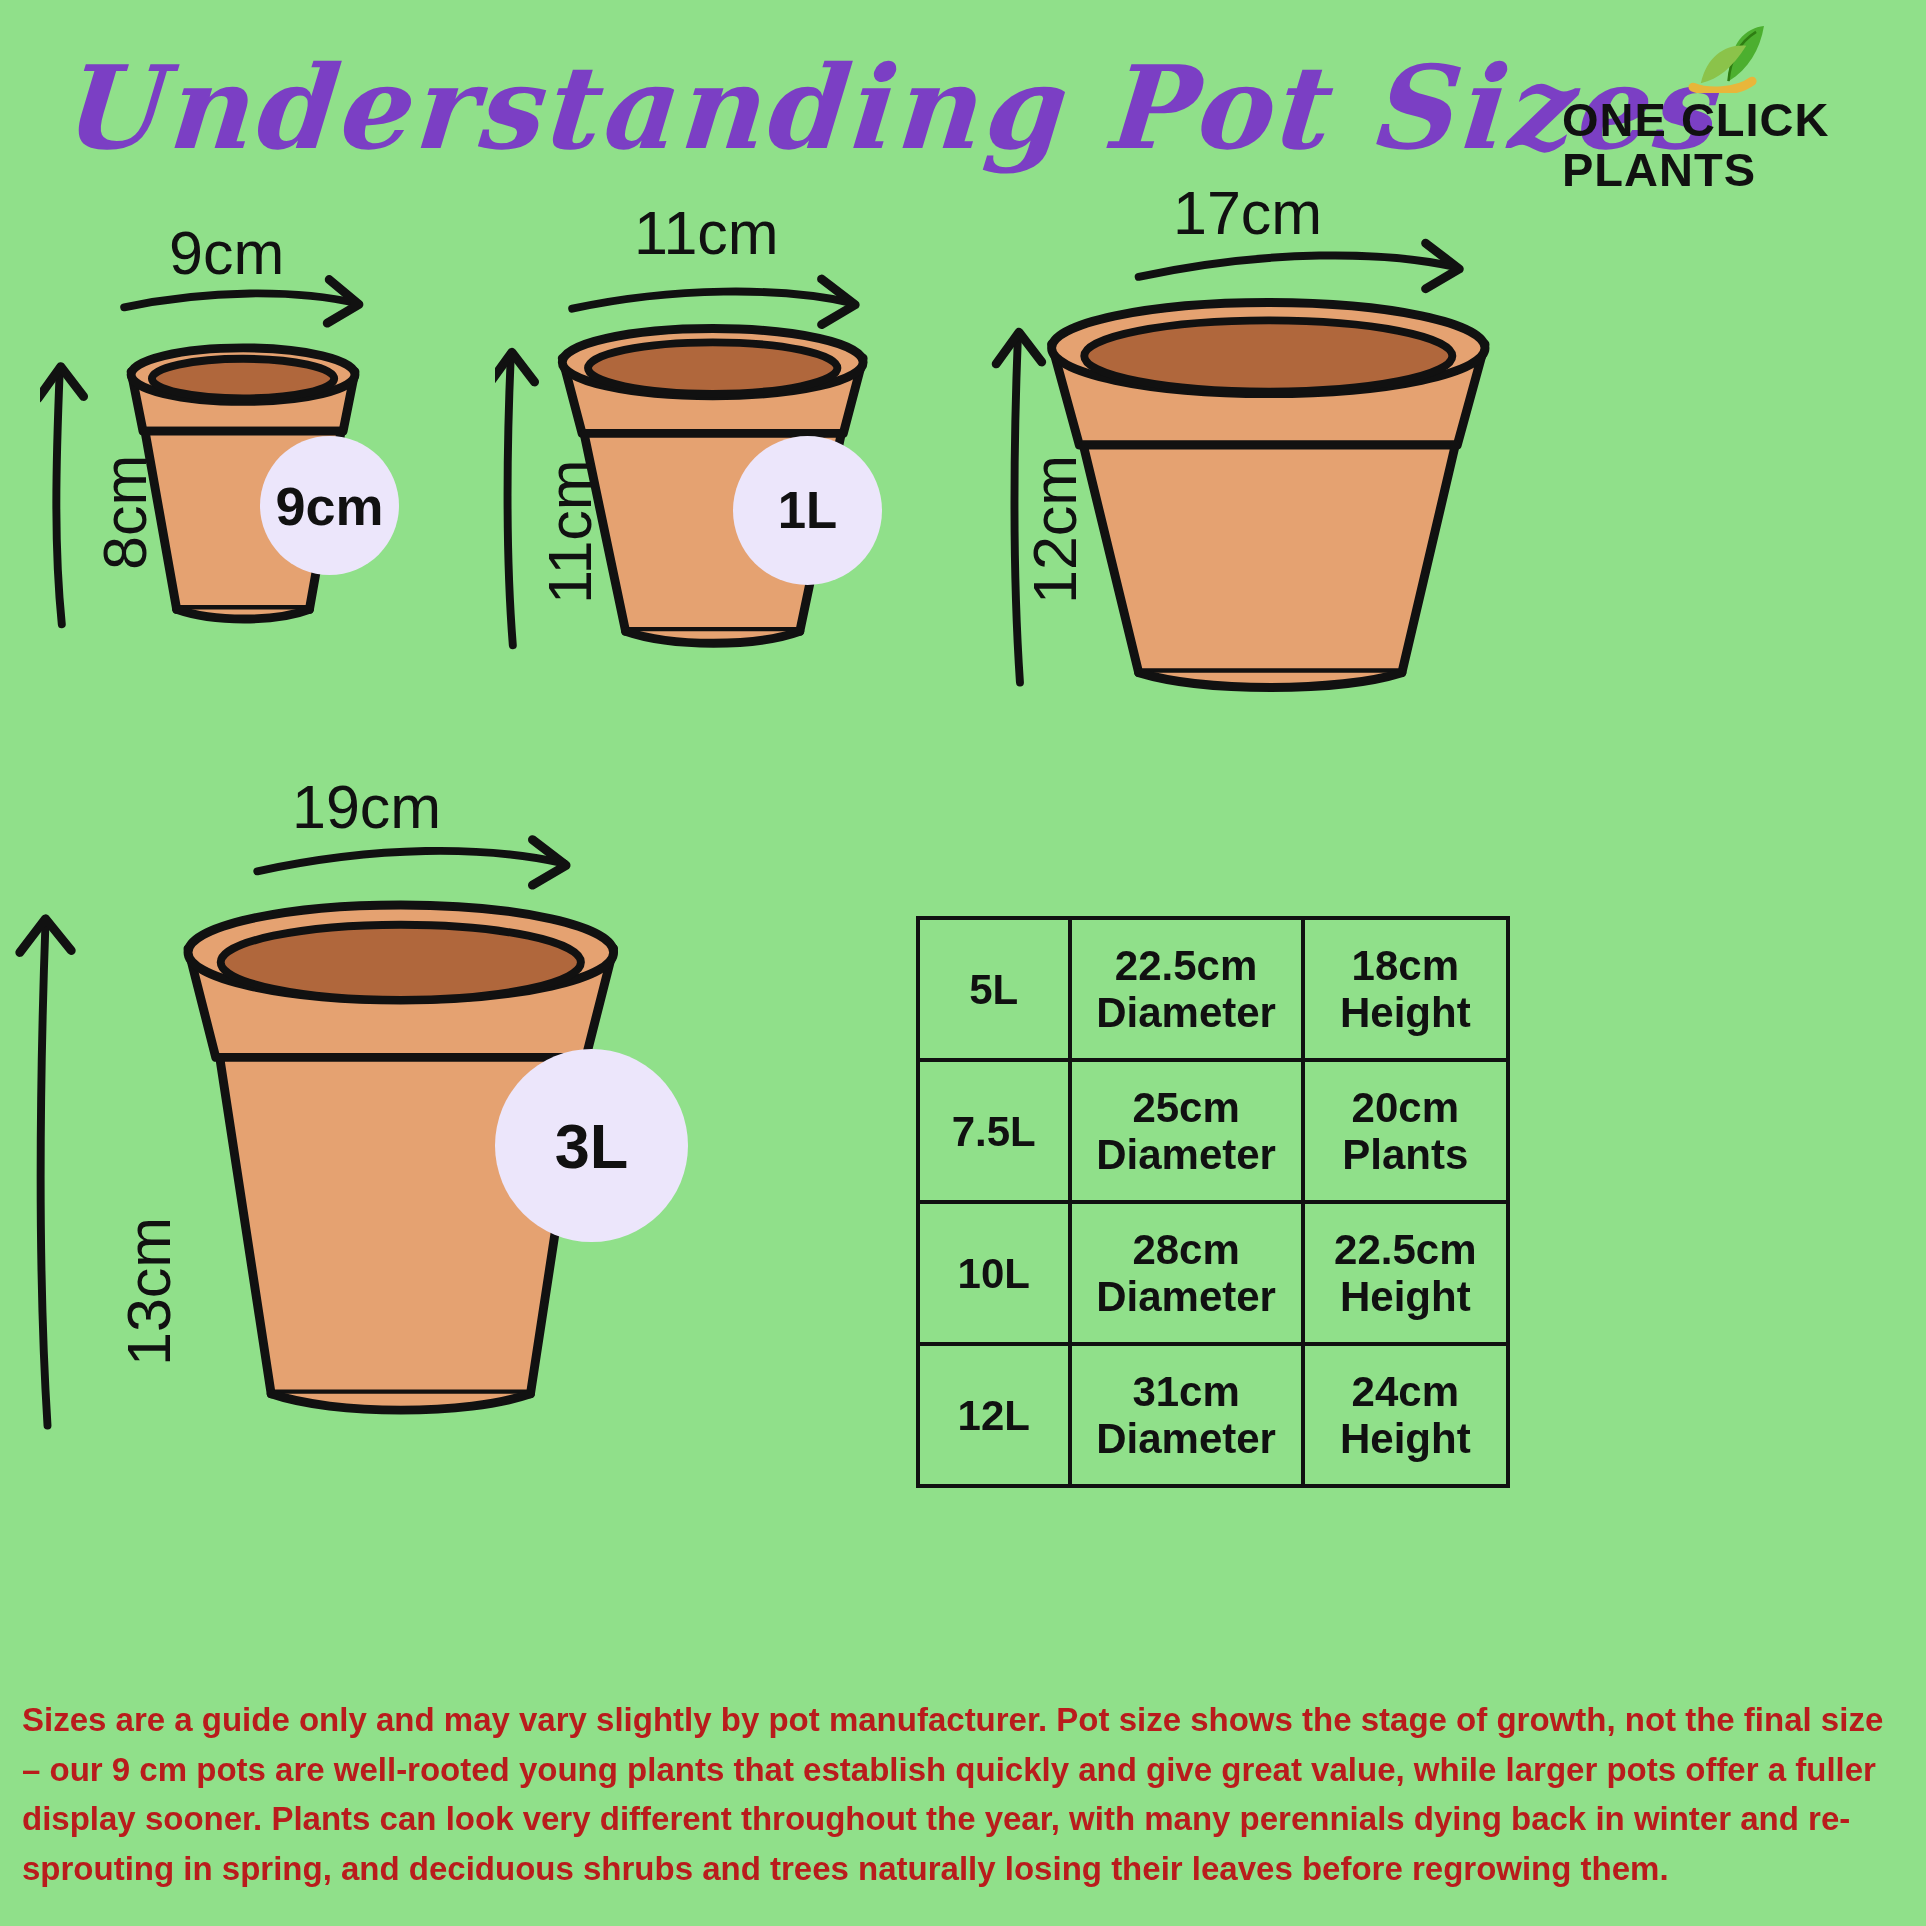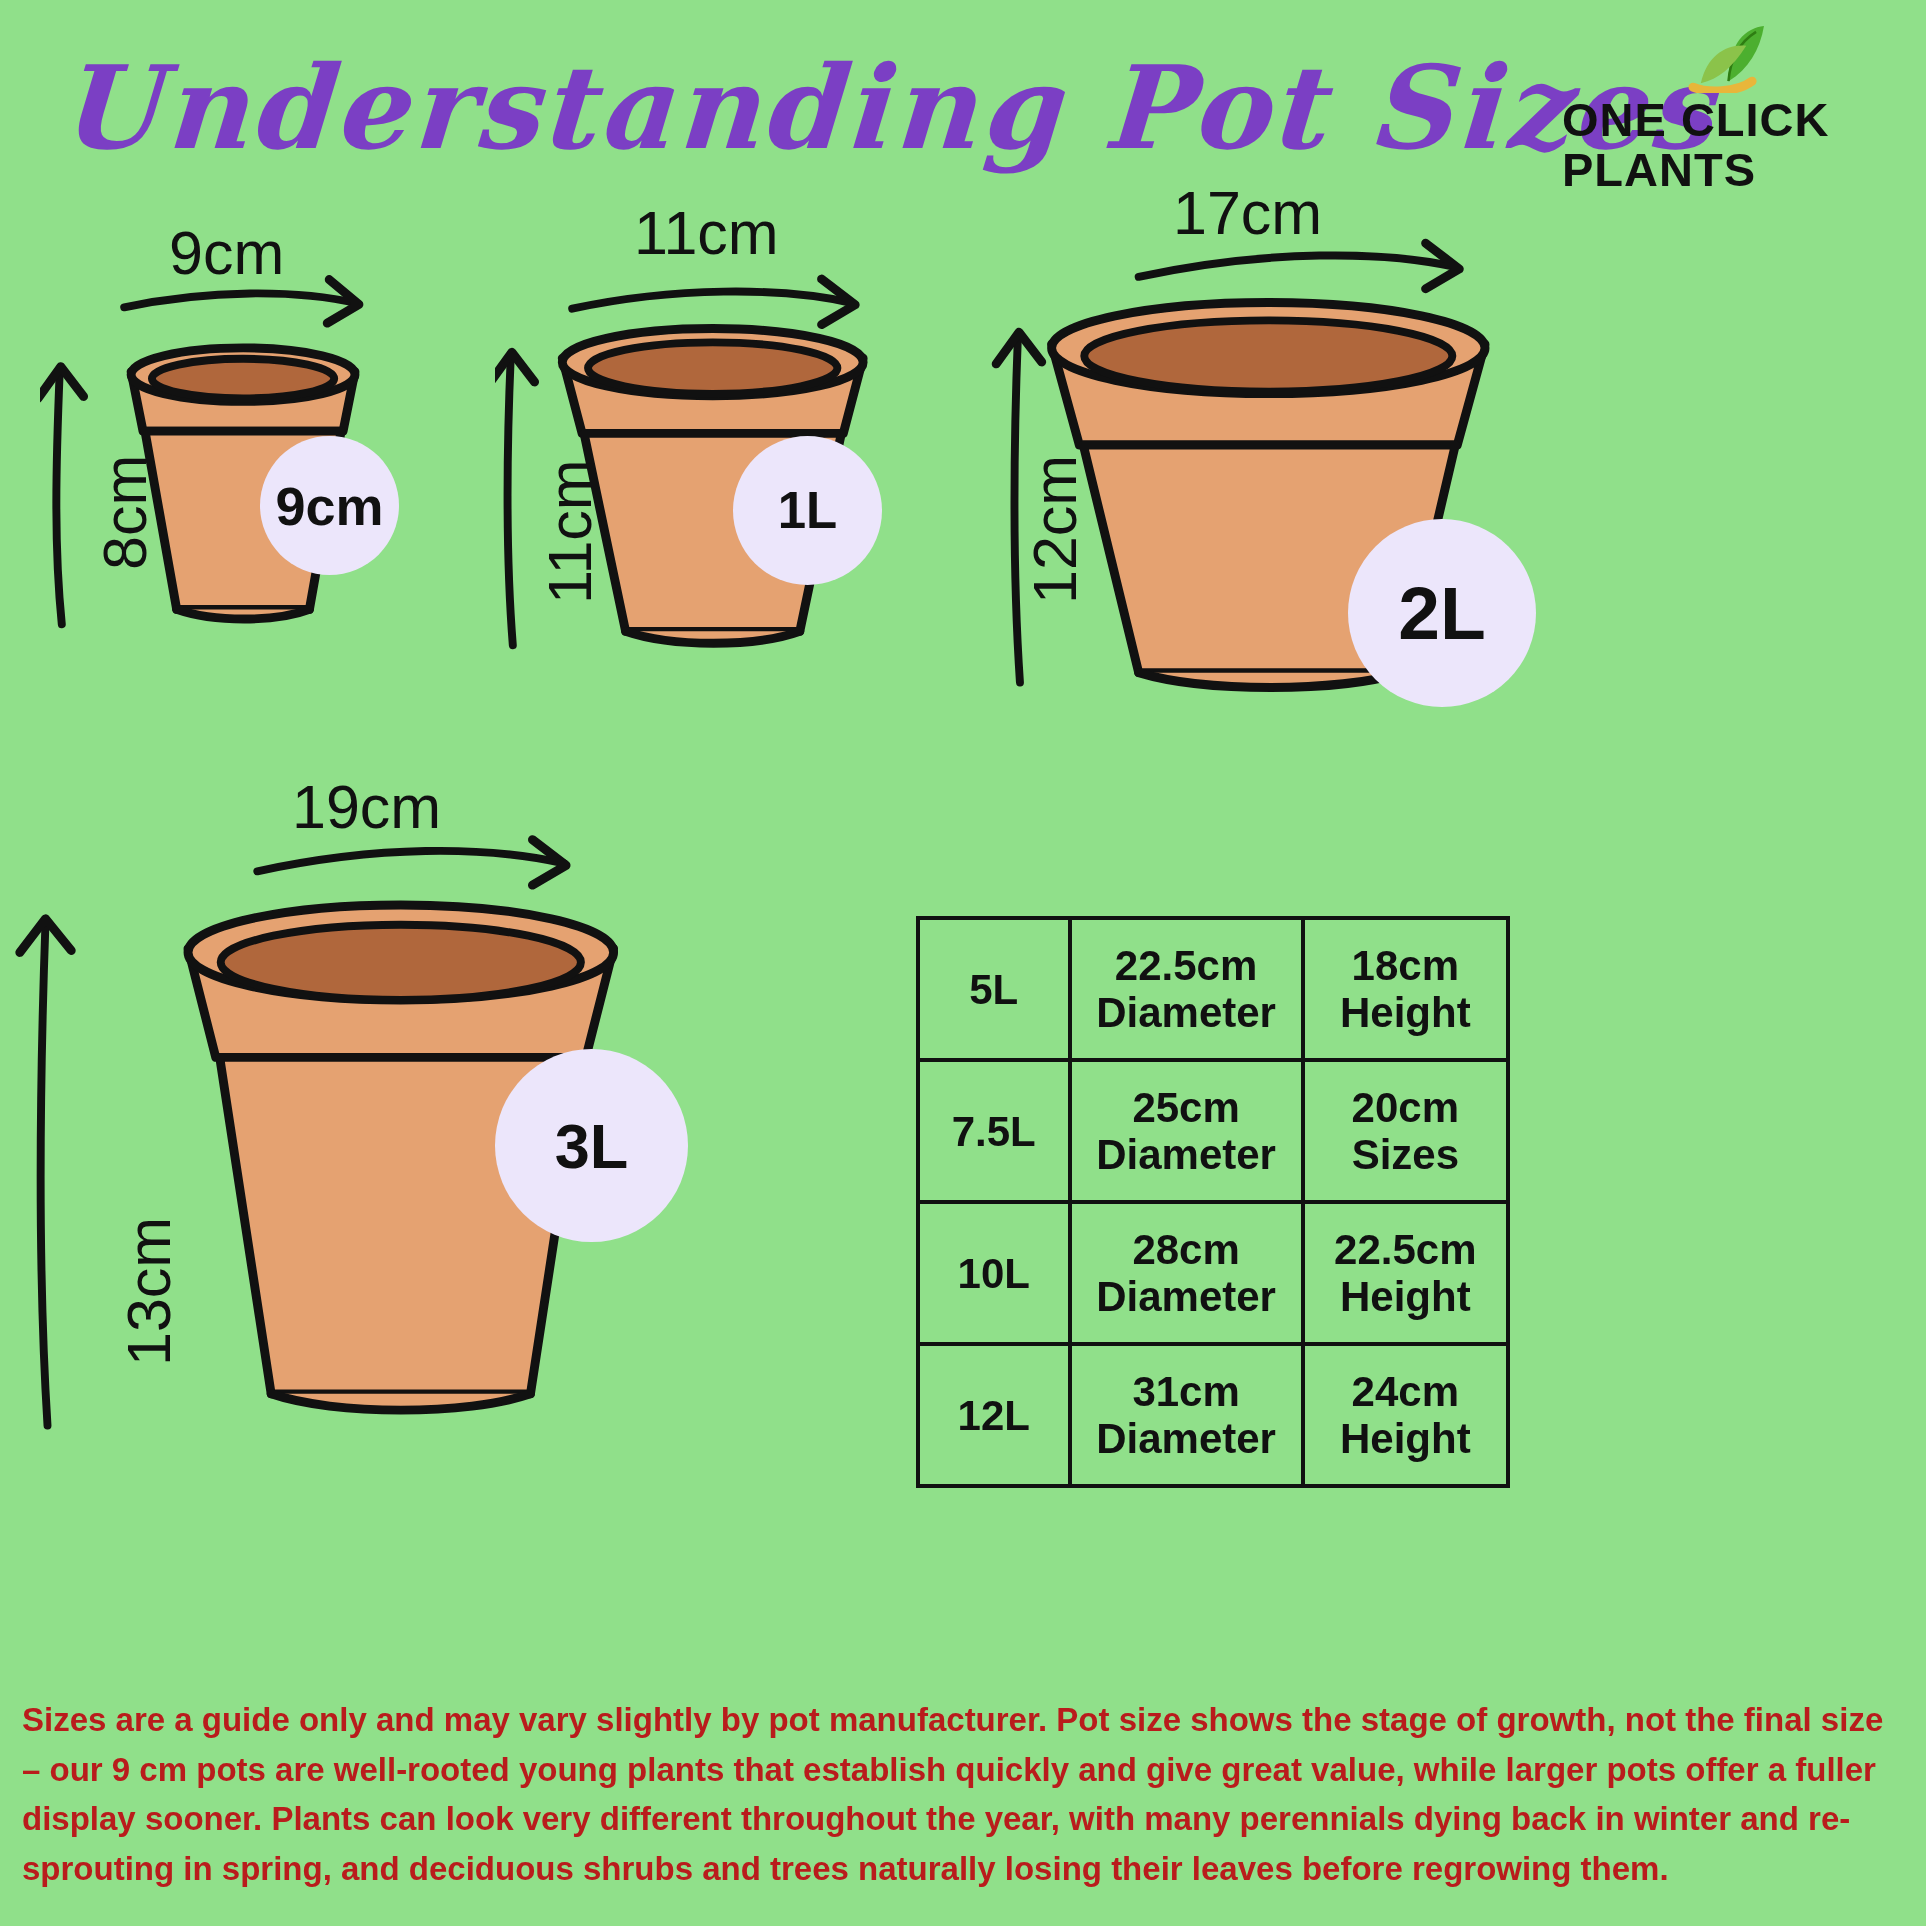--- a/index.html
+++ b/index.html
@@ -183,21 +183,20 @@
       <path d="M150 110 C280 82, 400 84, 470 100" stroke="#111" stroke-width="8" fill="none" stroke-linecap="round"></path>
       <path d="M440 76 L474 102 L440 122" stroke="#111" stroke-width="9" fill="none" stroke-linecap="round" stroke-linejoin="round"></path>
       <path d="M30 520 C22 400, 24 270, 28 168" stroke="#111" stroke-width="8" fill="none" stroke-linecap="round"></path>
       <path d="M6 198 L29 166 L52 196" stroke="#111" stroke-width="9" fill="none" stroke-linecap="round" stroke-linejoin="round"></path>
       <path d="M62 178 L500 178 L472 280 L90 280 Z" fill="#e5a271" stroke="#111" stroke-width="9" stroke-linejoin="round"></path>
       <ellipse cx="281" cy="182" rx="219" ry="46" fill="#e5a271" stroke="#111" stroke-width="9"></ellipse>
       <ellipse cx="281" cy="190" rx="186" ry="36" fill="#b0673c" stroke="#111" stroke-width="8"></ellipse>
       <path d="M94 280 L470 280 L416 510 L150 510 Z" fill="#e5a271" stroke="#111" stroke-width="9" stroke-linejoin="round"></path>
       <path d="M150 510 C216 530, 352 530, 416 510" fill="#e5a271" stroke="#111" stroke-width="9" stroke-linecap="round"></path>
     </svg>
-    <div class="badge" style="left:358px; top:351px; width:188px; height:188px; font-size:75px;">2L</div>
   </div>
 
   <div class="potgroup" style="left:0px; top:792px; width:861px; height:693px;">
     <div class="dimtop" style="left:292px; top:-20px;text-align:right;">19cm</div>
     <div class="dimside" style="left:114px; top:574px;">13cm</div>
     <svg width="861" height="693" viewBox="0 0 870 700">
       <path d="M260 80 C380 54, 490 54, 570 72" stroke="#111" stroke-width="8" fill="none" stroke-linecap="round"></path>
       <path d="M538 48 L572 74 L538 94" stroke="#111" stroke-width="9" fill="none" stroke-linecap="round" stroke-linejoin="round"></path>
       <path d="M48 640 C38 480, 40 300, 46 130" stroke="#111" stroke-width="8" fill="none" stroke-linecap="round"></path>
       <path d="M20 162 L46 128 L72 160" stroke="#111" stroke-width="9" fill="none" stroke-linecap="round" stroke-linejoin="round"></path>
@@ -217,21 +216,21 @@
         <td class="c2" style="white-space:pre-line">22.5cm
 Diameter</td>
         <td class="c3" style="white-space:pre-line">18cm
 Height</td>
       </tr>
       <tr>
         <td class="c1">7.5L</td>
         <td class="c2" style="white-space:pre-line">25cm
 Diameter</td>
         <td class="c3" style="white-space:pre-line">20cm
-Sizes</td>
+Plants</td>
       </tr>
       <tr>
         <td class="c1">10L</td>
         <td class="c2" style="white-space:pre-line">28cm
 Diameter</td>
         <td class="c3" style="white-space:pre-line">22.5cm
 Height</td>
       </tr>
       <tr>
         <td class="c1">12L</td>

